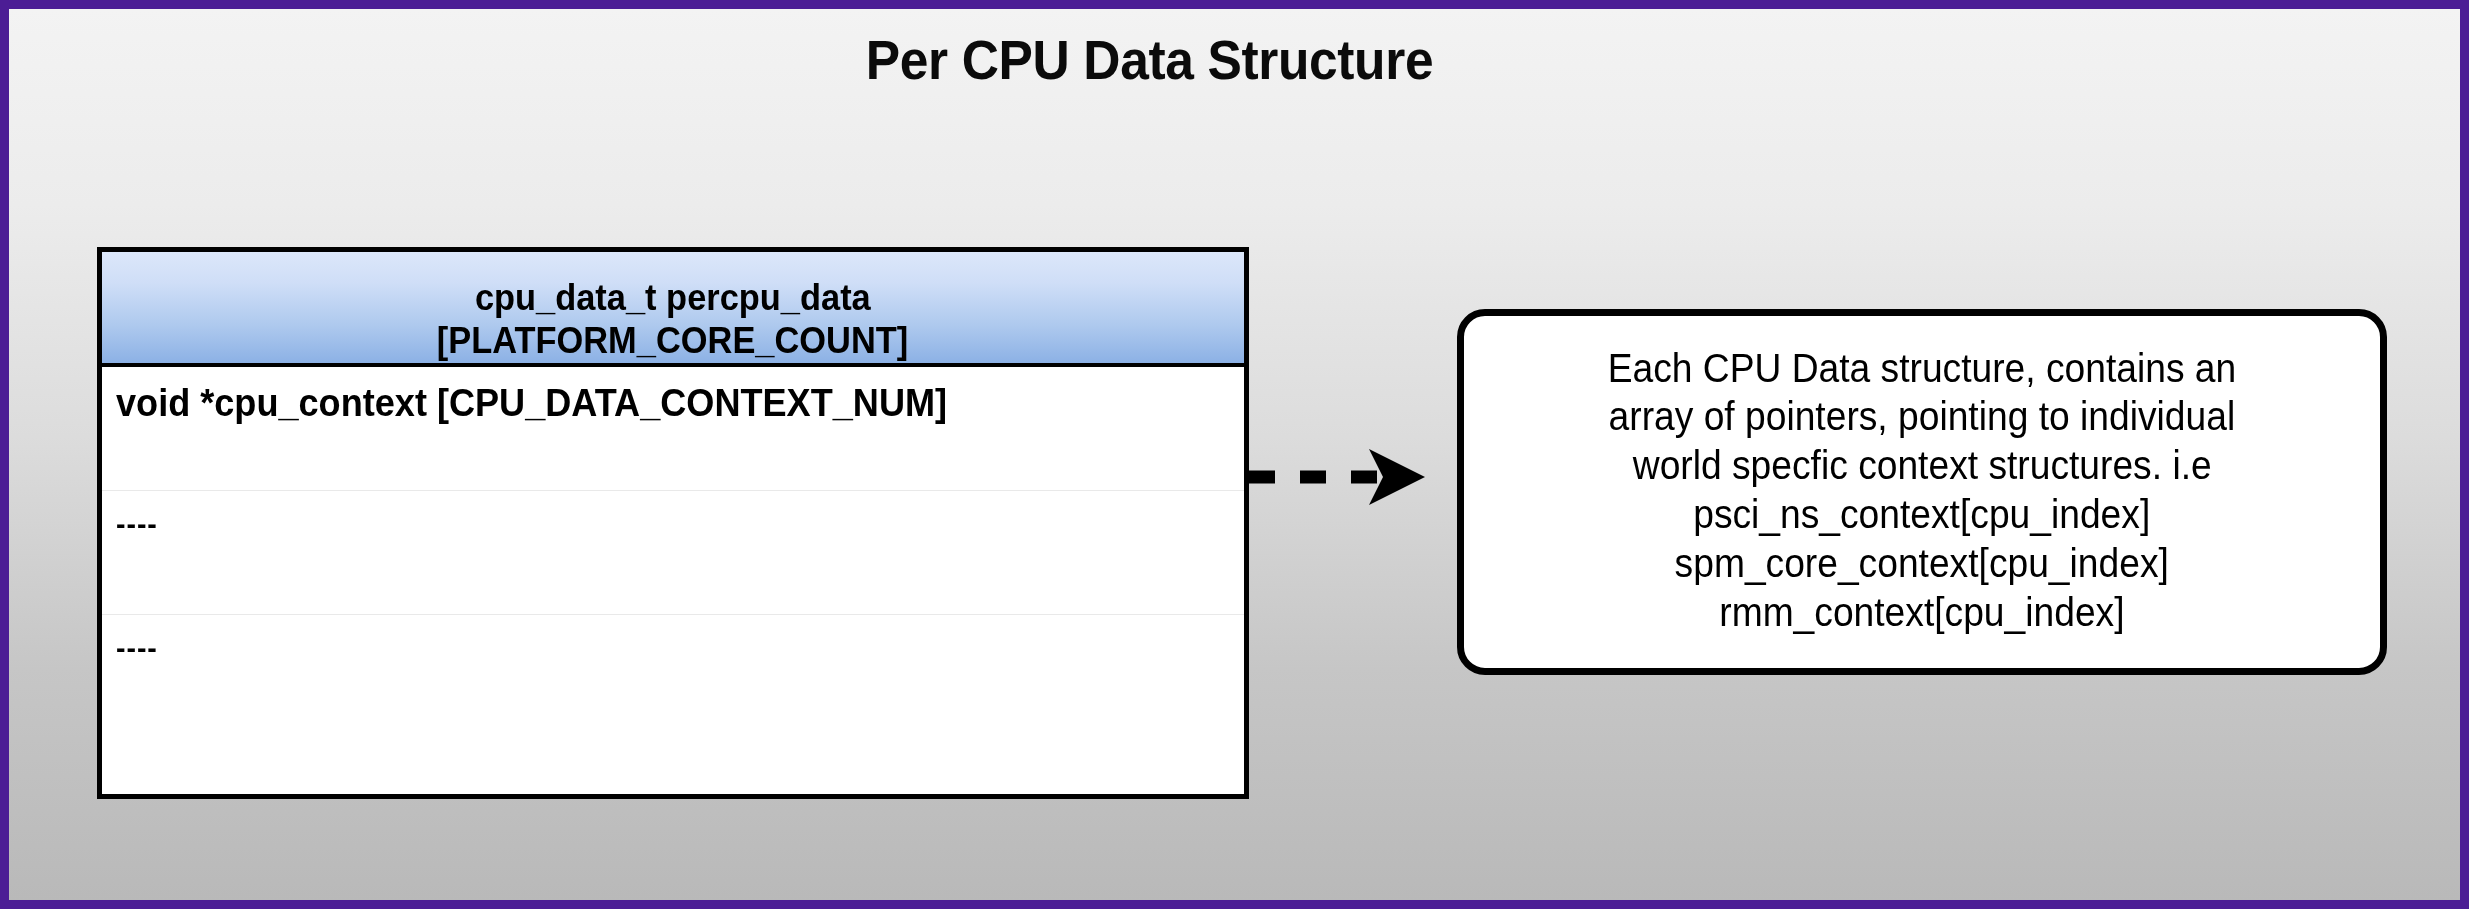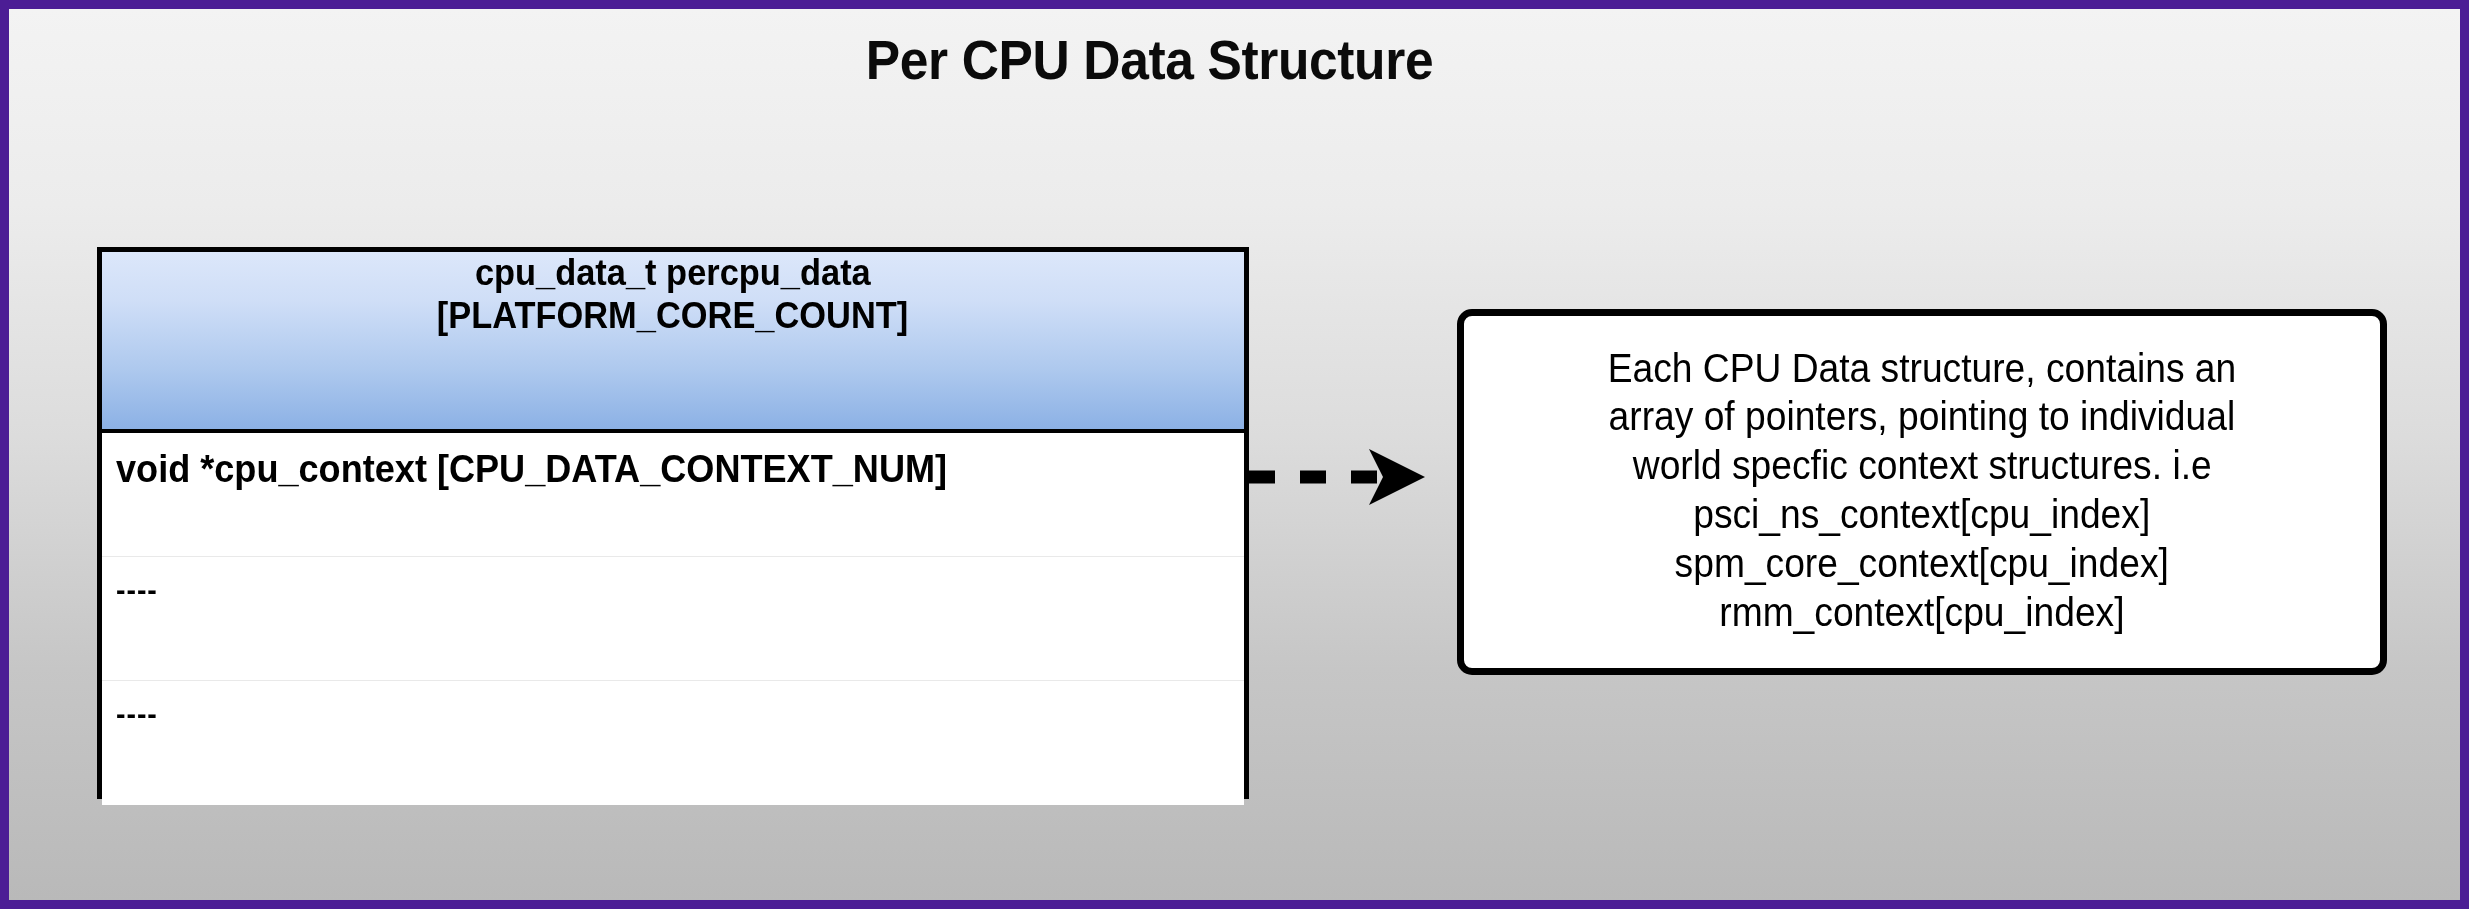--- a/index.html
+++ b/index.html
@@ -58,27 +58,27 @@
     top: 238px;
     width: 1152px;
     height: 552px;
     box-sizing: border-box;
     border: 5px solid #000000;
     background: #ffffff;
   }
 
   #struct-table-header {
     box-sizing: border-box;
-    height: 181px;
+    height: 115px;
     background: linear-gradient(to bottom, #dce7fa 0%, #cfdef7 28%, #aec9ee 66%, #8cb1e5 100%);
     border-bottom: 4px solid #000000;
     display: flex;
     flex-direction: column;
     align-items: center;
-    justify-content: flex-start;
+    justify-content: flex-end;
     padding: 0 8px;
   }
   .header-line {
     font-family: "Liberation Sans", sans-serif;
     font-weight: bold;
     font-size: 37px;
     line-height: 1.16;
     color: #000000;
     white-space: nowrap;
     transform: scaleX(0.93);
@@ -126,21 +126,21 @@
   
   #callout-box {
     position: absolute;
     left: 1448px;
     top: 300px;
     width: 930px;
     height: 366px;
     box-sizing: border-box;
     background: #ffffff;
     border: 7px solid #000000;
-    border-radius: 15px;
+    border-radius: 28px;
     display: flex;
     flex-direction: column;
     align-items: center;
     justify-content: center;
     padding: 6px 22px 10px 22px;
   }
   .callout-line {
     font-family: "Liberation Sans", sans-serif;
     font-weight: normal;
     font-size: 40px;

